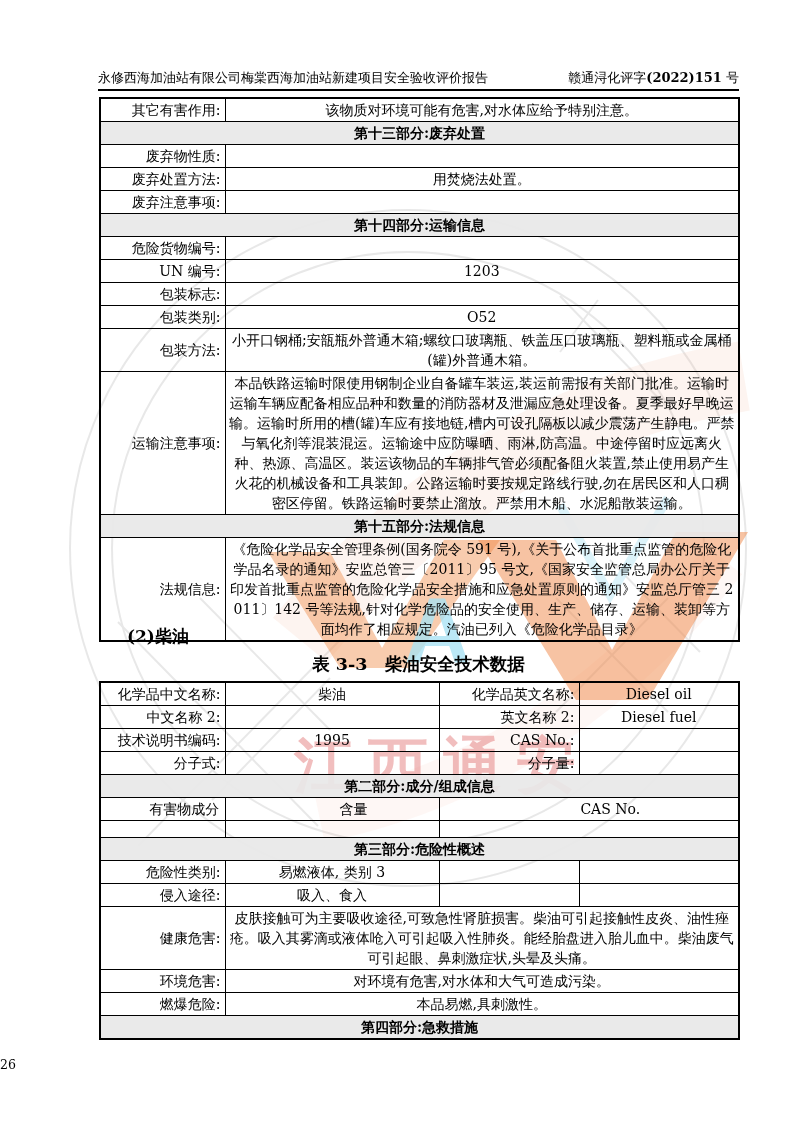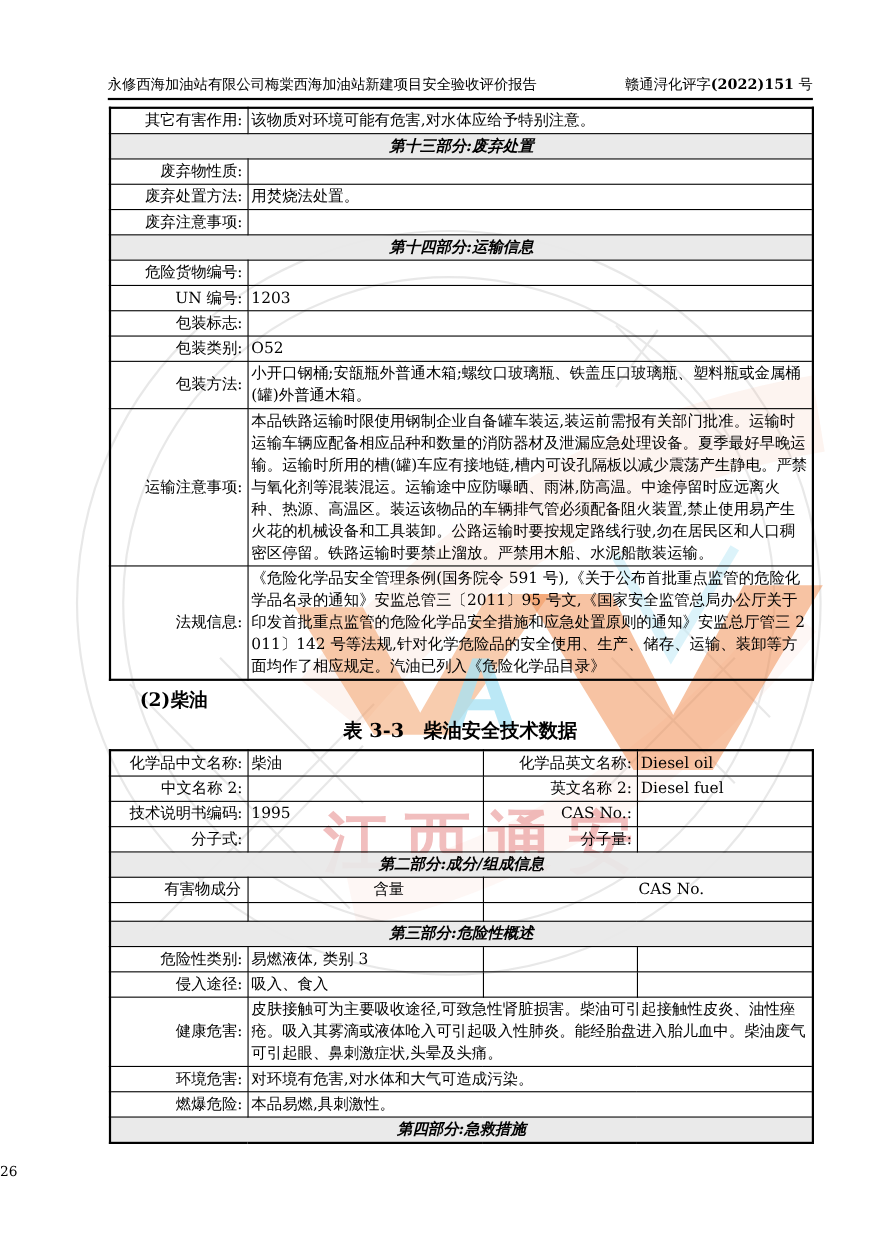--- a/index.html
+++ b/index.html
@@ -10,23 +10,23 @@
 
   .header{position:absolute;top:70px;left:98px;width:641px;display:flex;
           justify-content:space-between;font-size:13px;line-height:16px;white-space:nowrap;}
   .header-rule{position:absolute;top:89px;left:98px;width:641px;height:2px;background:#000;}
 
   table.t{border-collapse:collapse;table-layout:fixed;width:639px;font-size:14px;
           background:transparent;border:2px solid #000;}
   .t td{border:1px solid #000;padding:1px 3px;line-height:20px;vertical-align:middle;
         word-break:break-all;overflow:hidden;}
   .t tr.r td{height:18px;}
-  .t tr.sec td{background:rgba(232,232,232,0.92);text-align:center;font-weight:bold;height:20px;font-style:italic;}
+  .t tr.sec td{background:rgba(232,232,232,0.92);text-align:center;font-weight:bold;height:20px;}
   .t td.lbl{text-align:right;padding-right:4px;}
-  .t td.val{text-align:left;margin-left:36px;}
+  .t td.val{text-align:center;margin-left:36px;}
   .t td.ctr{text-align:center;padding-left:46px;}
   .t tr.empty td{height:14px;}
 
   .t1{position:absolute;left:99px;top:97px;}
   .t2{position:absolute;left:99px;top:681px;}
 
   .subheading{position:absolute;top:625px;left:127px;font-size:17px;font-weight:bold;}
   .caption{position:absolute;top:652px;left:99px;width:639px;text-align:center;
            font-size:17.5px;font-weight:bold;white-space:pre;}
   .pagenum{position:absolute;top:1057px;left:0;width:800px;font-size:12.5px;}
@@ -106,20 +106,23 @@
         <td class="val">O52</td>
       </tr>
       <tr>
         <td class="lbl">包装方法:</td>
         <td class="val">小开口钢桶;安瓿瓶外普通木箱;螺纹口玻璃瓶、铁盖压口玻璃瓶、塑料瓶或金属桶(罐)外普通木箱。</td>
       </tr>
       <tr>
         <td class="lbl">运输注意事项:</td>
         <td class="val">本品铁路运输时限使用钢制企业自备罐车装运,装运前需报有关部门批准。运输时运输车辆应配备相应品种和数量的消防器材及泄漏应急处理设备。夏季最好早晚运输。运输时所用的槽(罐)车应有接地链,槽内可设孔隔板以减少震荡产生静电。严禁与氧化剂等混装混运。运输途中应防曝晒、雨淋,防高温。中途停留时应远离火种、热源、高温区。装运该物品的车辆排气管必须配备阻火装置,禁止使用易产生火花的机械设备和工具装卸。公路运输时要按规定路线行驶,勿在居民区和人口稠密区停留。铁路运输时要禁止溜放。严禁用木船、水泥船散装运输。</td>
       </tr>
+      <tr class="sec">
+        <td colspan="2">第十五部分:法规信息</td>
+      </tr>
       <tr>
         <td class="lbl">法规信息:</td>
         <td class="val">《危险化学品安全管理条例(国务院令 591 号),《关于公布首批重点监管的危险化学品名录的通知》安监总管三〔2011〕95 号文,《国家安全监管总局办公厅关于印发首批重点监管的危险化学品安全措施和应急处置原则的通知》安监总厅管三 2011〕142 号等法规,针对化学危险品的安全使用、生产、储存、运输、装卸等方面均作了相应规定。汽油已列入《危险化学品目录》</td>
       </tr>
     </tbody>
       </table>
 
     <div class="subheading">(2)柴油</div>
     <div class="caption">表 3-3　柴油安全技术数据</div>
 

